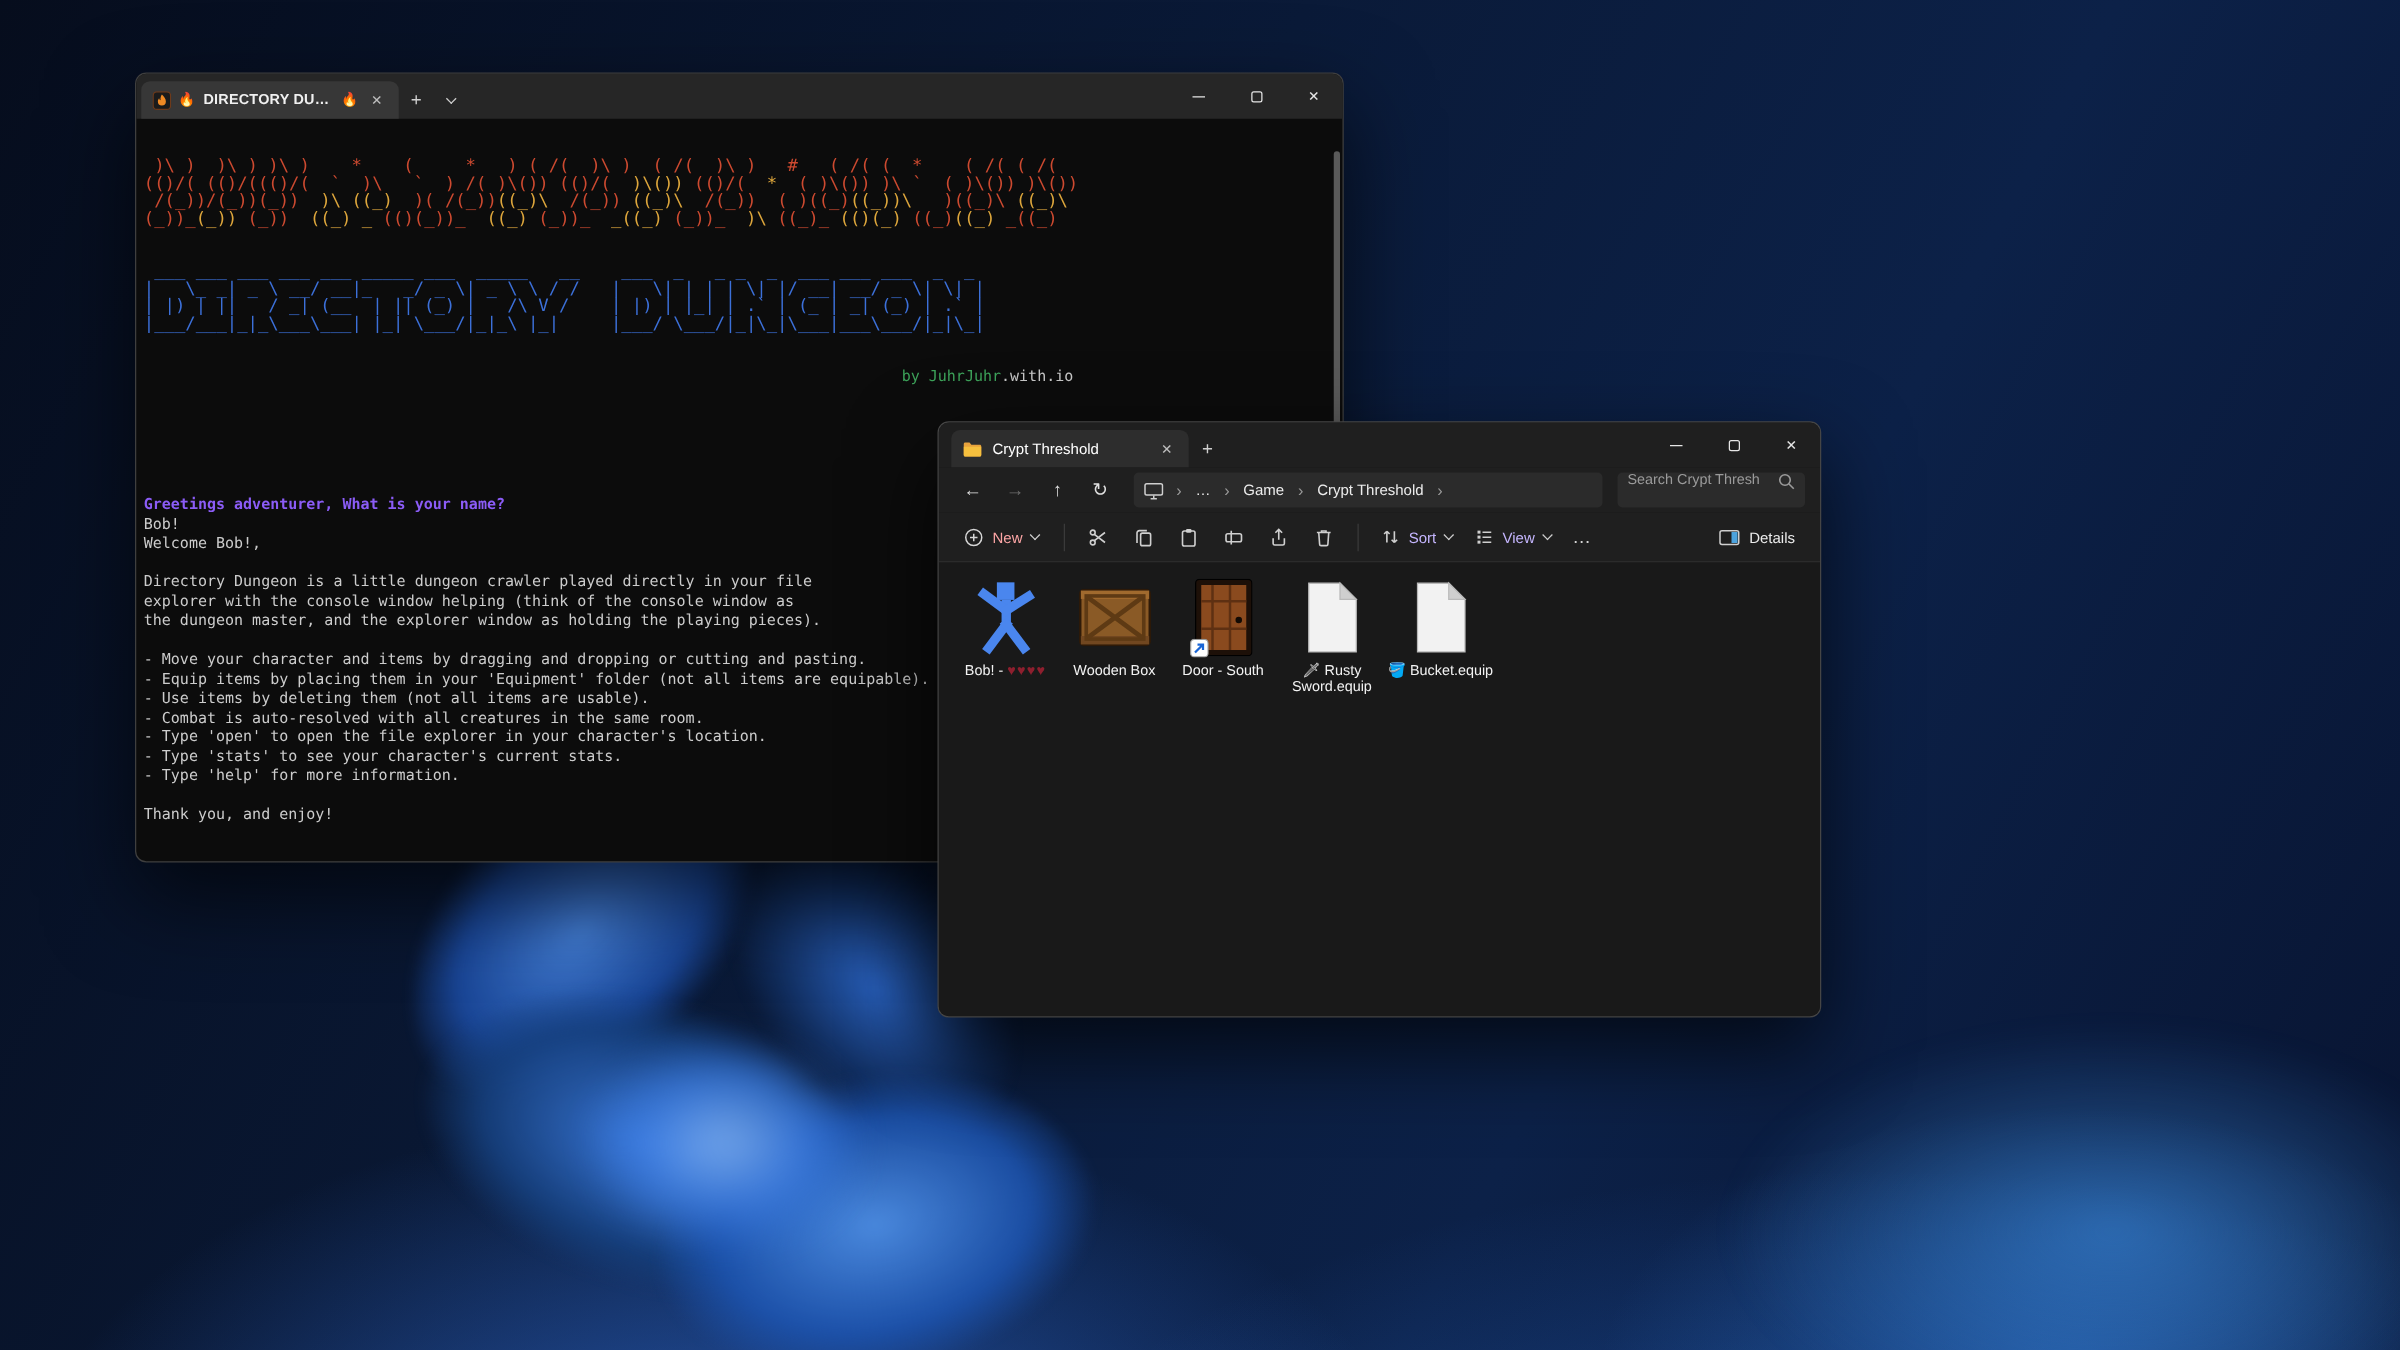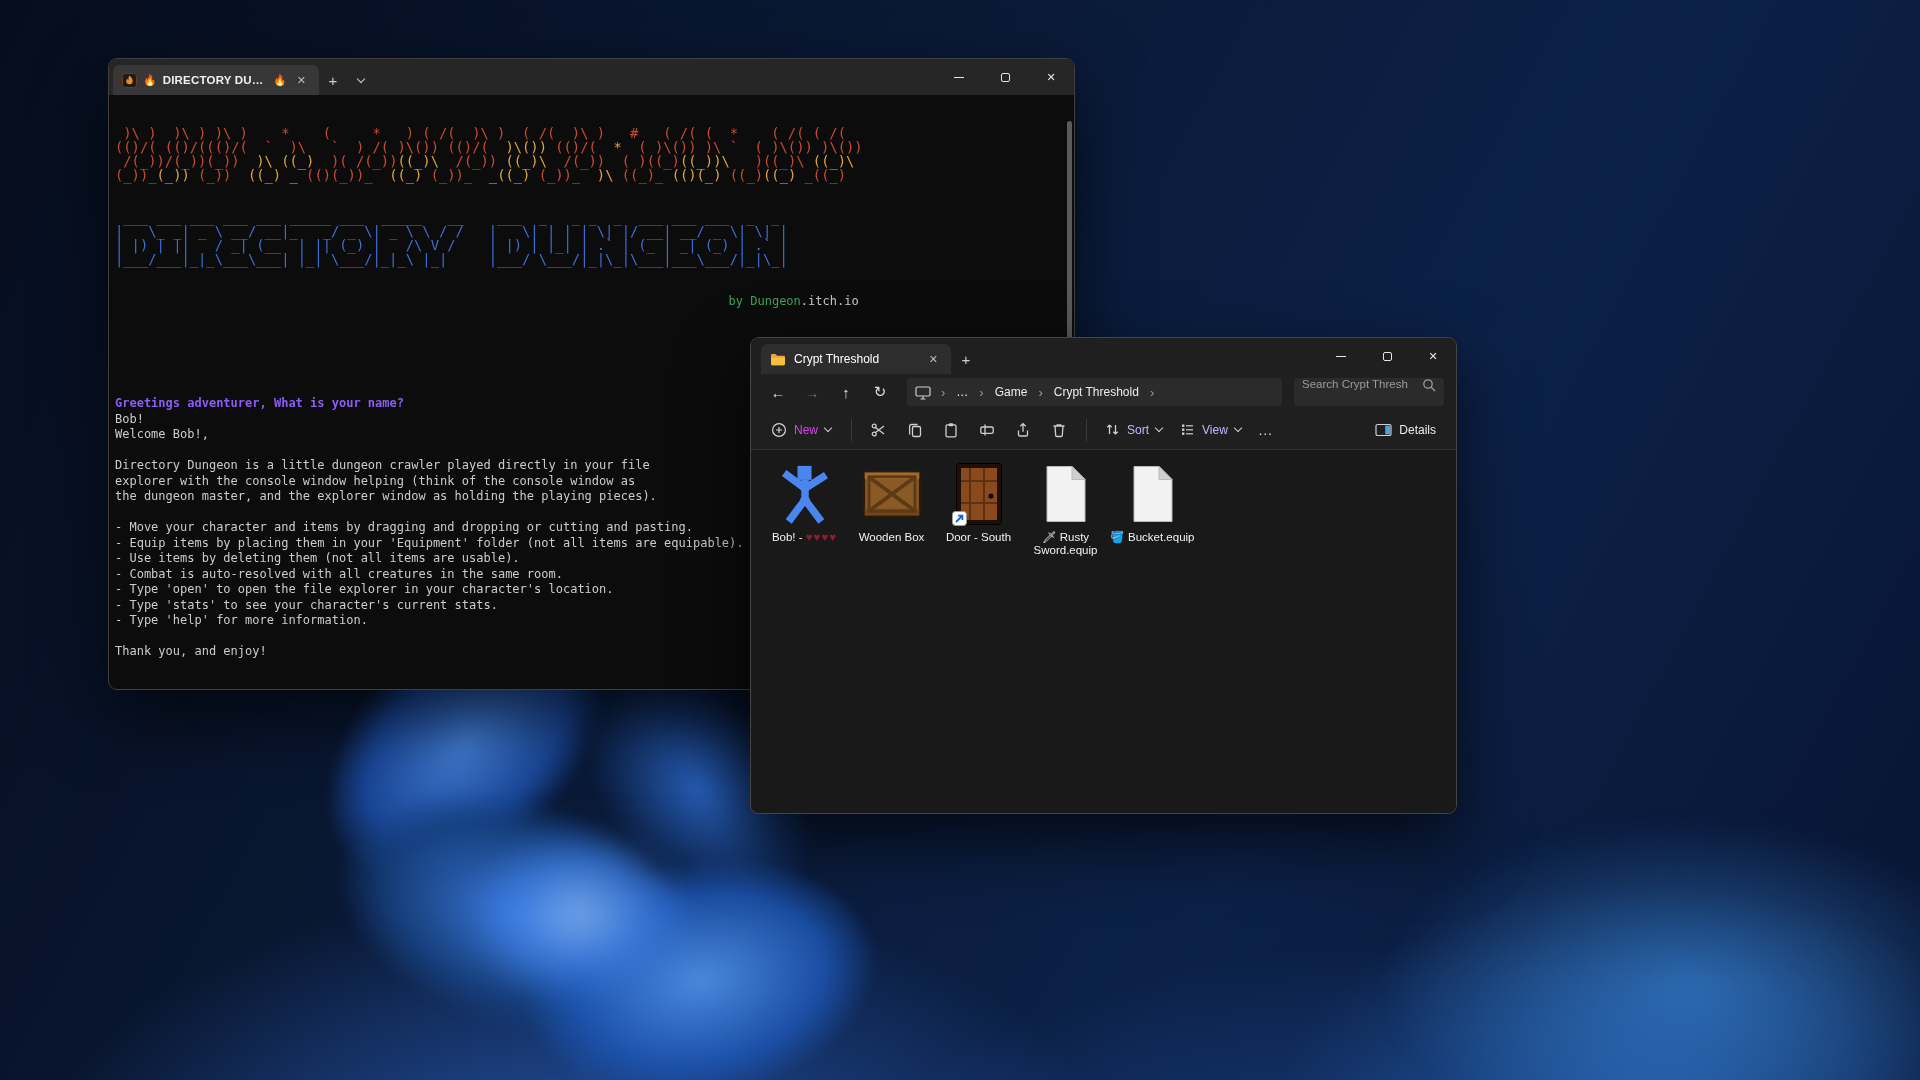--- a/index.html
+++ b/index.html
@@ -85,21 +85,21 @@
   .nav-btn.disabled { color:#6e6e6e; }
   .crumb-bar { flex:1; height:28px; margin:0 8px; background:#2b2b2b; border-radius:4px;
                display:flex; align-items:center; padding:0 8px; gap:2px; font-size:12px; }
   .crumb-sep { color:#9a9a9a; font-size:13px; padding:0 4px; }
   .crumb-item { padding:2px 5px; border-radius:3px; color:#ececec; white-space:nowrap; }
   .search-box { width:150px; height:28px; background:#2b2b2b; border-radius:4px; display:flex; align-items:flex-start; padding:0 8px; gap:6px; }
   .search-box input { flex:1; min-width:0; background:transparent; border:none; outline:none; color:#cfcfcf; font-size:11.5px; font-family:"Liberation Sans", sans-serif; }
   .search-box input::placeholder { color:#9b9b9b; }
 
   .ex-cmdbar { height:40px; background:#1f1f1f; border-bottom:1px solid #313131; display:flex; align-items:center; padding:0 10px; gap:2px; flex:0 0 auto; }
-  .cmd-new { display:flex; align-items:center; gap:7px; padding:6px 10px; border-radius:4px; font-size:12px; color:#d946ef; }
+  .cmd-new { display:flex; align-items:center; gap:7px; padding:6px 10px; border-radius:4px; font-size:12px; color:#fca5a5; }
   .vdiv { width:1px; height:22px; background:#3a3a3a; margin:0 8px; flex:0 0 auto; }
   .cmd-icon { width:34px; height:30px; display:flex; align-items:center; justify-content:center; border-radius:4px; }
   .cmd-group { display:flex; align-items:center; gap:7px; padding:6px 8px; border-radius:4px; font-size:12px; color:#c4b5fd; }
   .cmd-more { width:30px; height:30px; display:flex; align-items:center; justify-content:center; color:#d6d6d6; font-size:15px; letter-spacing:1px; border-radius:4px; }
   .cmd-spacer { flex:1; }
   .cmd-details { display:flex; align-items:center; gap:7px; padding:6px 10px; border-radius:4px; font-size:12px; color:#ececec; }
 
   .ex-files { flex:1; background:#191919; padding:8px 8px 0 10px; display:flex; align-items:flex-start; }
   .tile { width:87px; padding-top:4px; text-align:center; border-radius:4px; }
   .tile-icon { position:relative; height:64px; display:flex; align-items:center; justify-content:center; }
@@ -152,21 +152,21 @@
             <span class="wc-max"></span>
           </div>
         <div class="wc-btn">✕</div>
       </div>
     </div>
 
     <div class="term-body">
       <div class="banner-wrap">
         <div class="banner-flames"><div><span class="f-r"> )\ )  )\ ) )\ )    *    (     *   ) ( /(  )\ )  ( /(  )\ )   #   ( /( (  *    ( /( ( /(</span></div><div><span class="f-r">(()/( (()/((()/(  `  )\   `  ) /( )\()) (()/(  </span><span class="f-y">)\())</span><span class="f-r"> (()/(  </span><span class="f-y">*</span><span class="f-r">  ( )\()) )\ `  ( )\()) )\())</span></div><div><span class="f-r"> /(_))/(_))(_))  </span><span class="f-y">)\ ((_)</span><span class="f-r">  )( /(_))</span><span class="f-y">((_)\</span><span class="f-r">  /(_)) </span><span class="f-y">((_)\</span><span class="f-r">  /(_))  ( )((_)</span><span class="f-y">((_))\</span><span class="f-r">   )((_)\ </span><span class="f-y">((_)\</span></div><div><span class="f-r">(_))_</span><span class="f-y">(_))</span><span class="f-r"> (_))  </span><span class="f-y">((_) _</span><span class="f-r"> (()(_))_  </span><span class="f-y">((_)</span><span class="f-r"> (_))_  </span><span class="f-y">_((_)</span><span class="f-r"> (_))_  </span><span class="f-y">)\</span><span class="f-r"> ((_)_ </span><span class="f-y">(()(_)</span><span class="f-r"> ((_)</span><span class="f-y">((_)</span><span class="f-r"> _((_)</span></div></div>
         <div class="banner-title"><div> ___ ___ ___ ___ ___ _____ ___  _____   __    ___  _   _ _  _  ___ ___ ___  _  _ </div><div>|   \_ _| _ \ __/ __|_   _/ _ \| _ \ \ / /   |   \| | | | \| |/ __| __/ _ \| \| |</div><div>| |) | ||   / _| (__  | || (_) |   /\ V /    | |) | |_| | .` | (_ | _| (_) | .` |</div><div>|___/___|_|_\___\___| |_| \___/|_|_\ |_|     |___/ \___/|_|\_|\___|___\___/|_|\_|</div></div>
-        <div class="byline"><span class="by-green">by </span><span class="by-green">Dungeon</span><span class="by-gray">.itch.io</span></div>
+        <div class="byline"><span class="by-green">by </span><span class="by-green">JuhrJuhr</span><span class="by-gray">.with.io</span></div>
         <div class="version">v1.3</div>
       </div>
       <div class="term-lines"><div>Greetings adventurer, What is your name?</div><div>Bob!</div><div>Welcome Bob!,</div><div></div><div>Directory Dungeon is a little dungeon crawler played directly in your file</div><div>explorer with the console window helping (think of the console window as</div><div>the dungeon master, and the explorer window as holding the playing pieces).</div><div></div><div>- Move your character and items by dragging and dropping or cutting and pasting.</div><div>- Equip items by placing them in your 'Equipment' folder (not all items are equipable).</div><div>- Use items by deleting them (not all items are usable).</div><div>- Combat is auto-resolved with all creatures in the same room.</div><div>- Type 'open' to open the file explorer in your character's location.</div><div>- Type 'stats' to see your character's current stats.</div><div>- Type 'help' for more information.</div><div></div><div>Thank you, and enjoy!</div></div>
       <div class="term-scroll-track">
         <div class="term-scroll-thumb"></div>
       </div>
     </div>
   </div>
 
   <div class="explorer">

